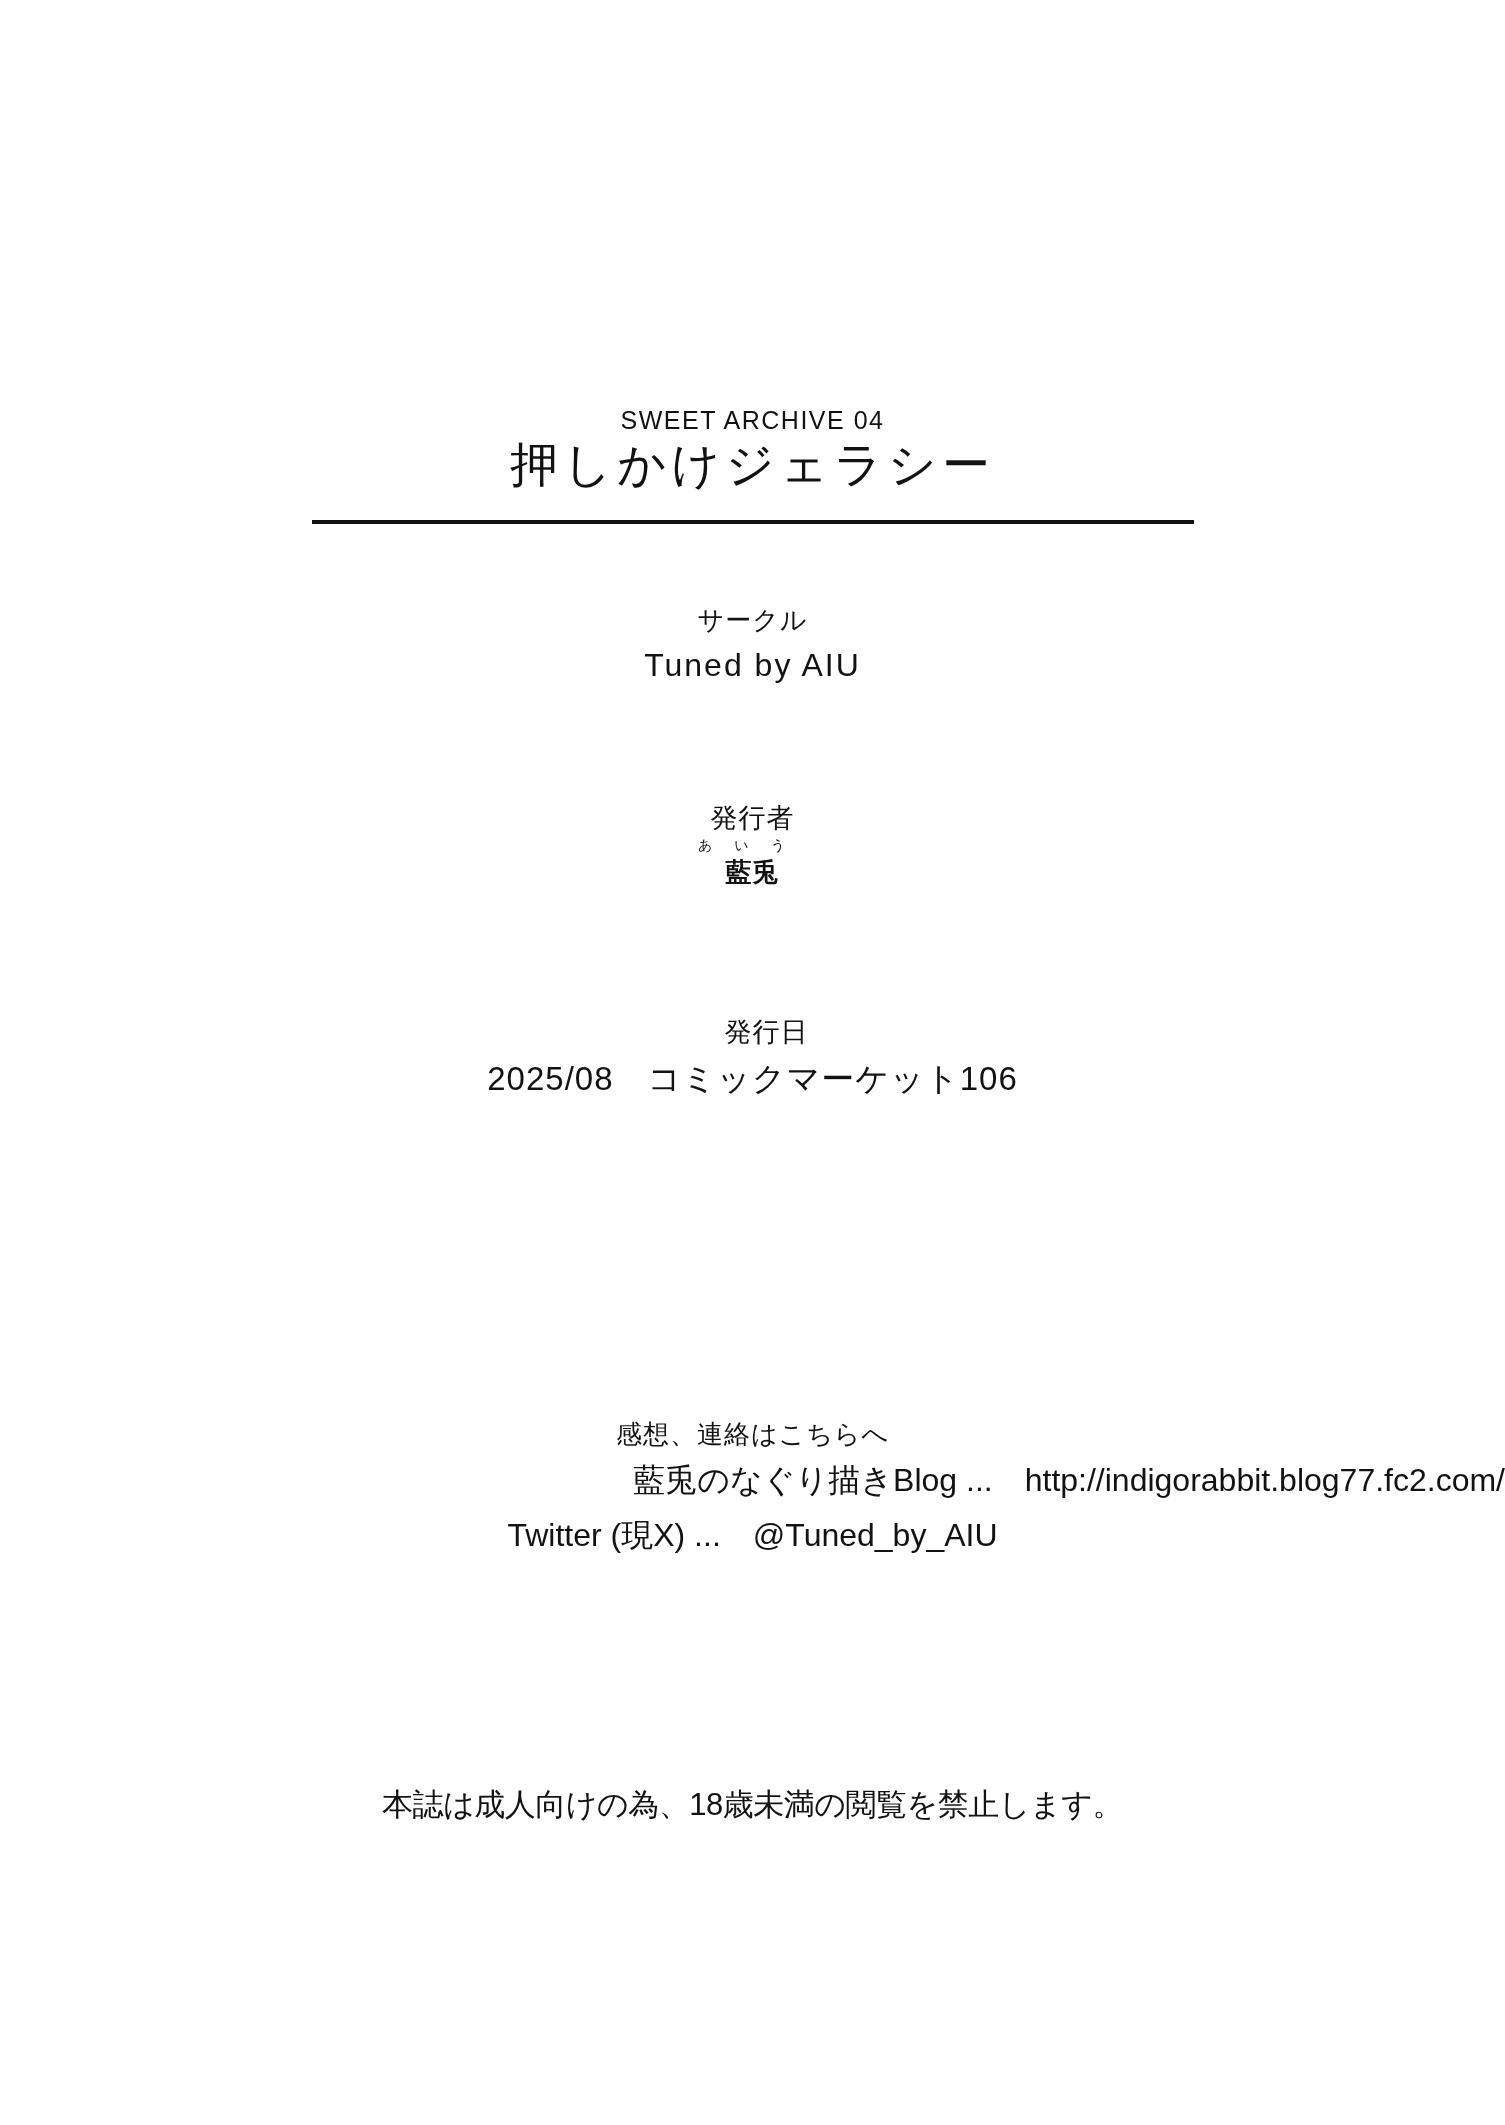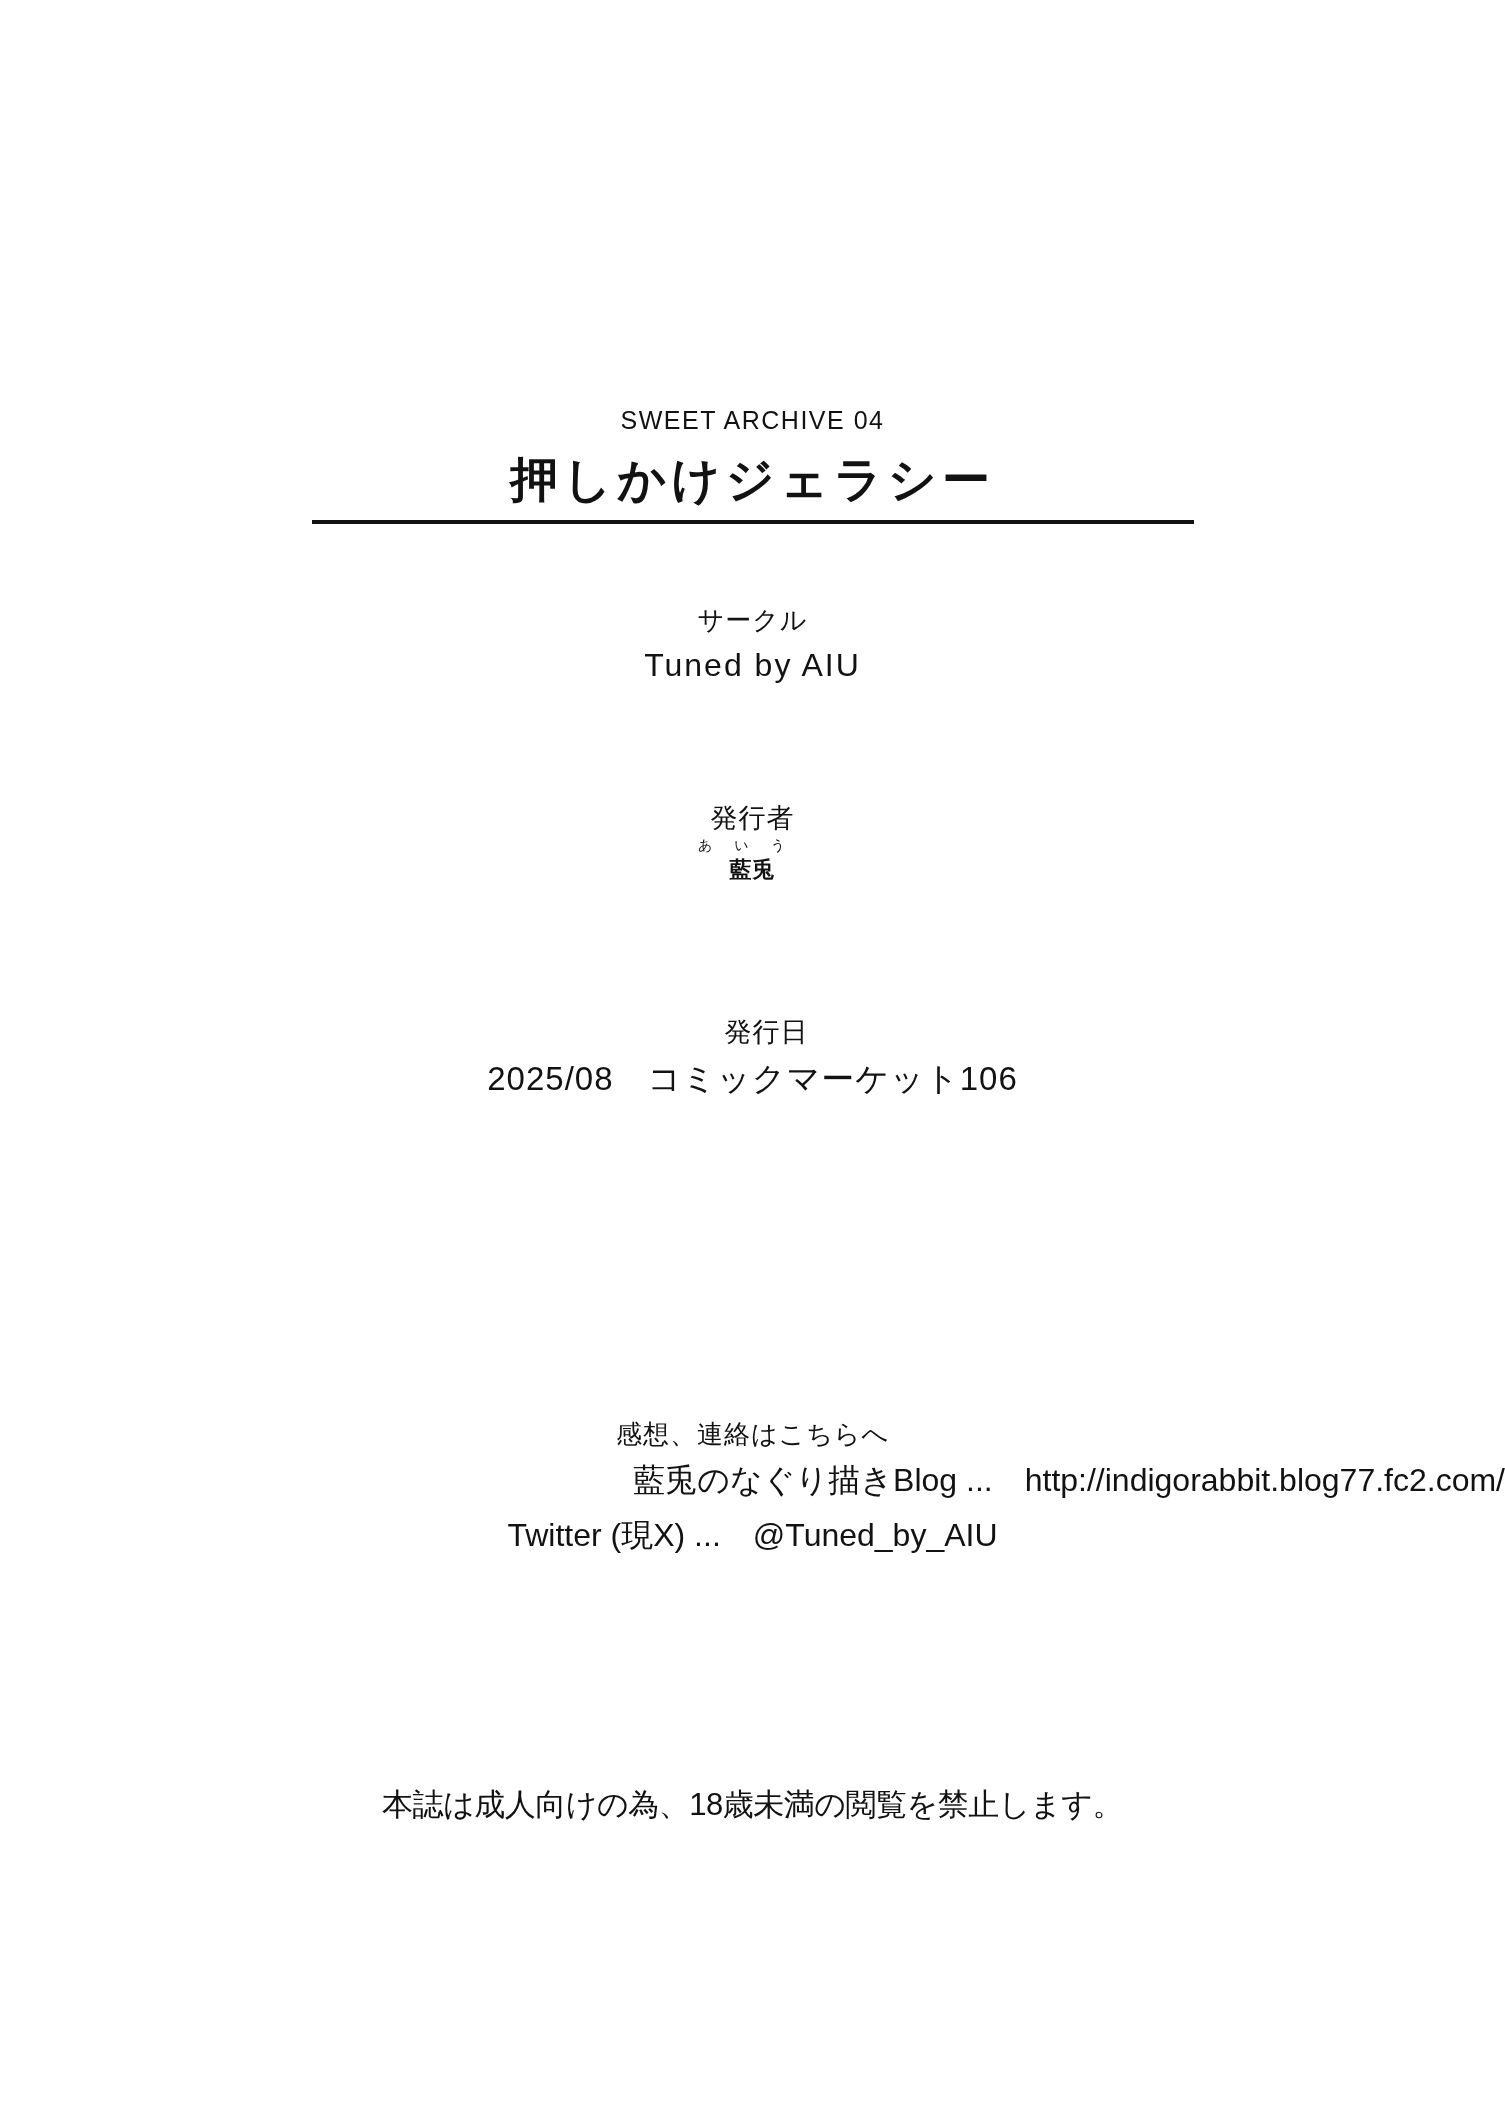--- a/index.html
+++ b/index.html
@@ -23,23 +23,23 @@
     text-align: center;
     white-space: pre;
     line-height: 1;
   }
   .series-title {
     top: 408px;
     font-size: 25px;
     letter-spacing: 1.5px;
   }
   .main-title {
-    top: 456px;
+    top: 441px;
     font-size: 48px;
-    font-weight: 700;
+    font-weight: 400;
     letter-spacing: 5px;
   }
   .title-divider {
     position: absolute;
     top: 520px;
     left: 50%;
     transform: translateX(-50%);
     width: 882px;
     height: 4px;
     background: #121212;
@@ -59,21 +59,21 @@
     font-size: 27px;
     letter-spacing: 1px;
   }
   .publisher-furigana {
     top: 838px;
     font-size: 14px;
     letter-spacing: 22px;
   }
   .publisher-name {
     top: 859px;
-    font-size: 22px;
+    font-size: 26px;
     font-weight: 700;
     letter-spacing: 1px;
   }
   .date-label {
     top: 1019px;
     font-size: 27px;
     letter-spacing: 1px;
     padding-left: 28px;
   }
   .date-value {

